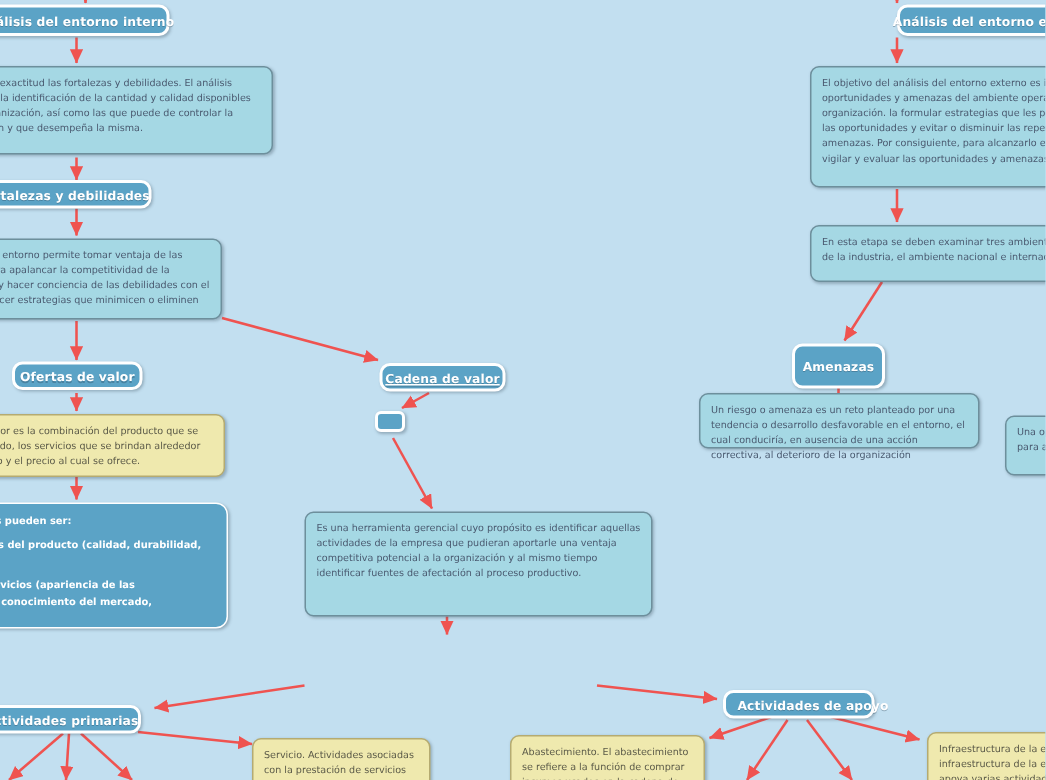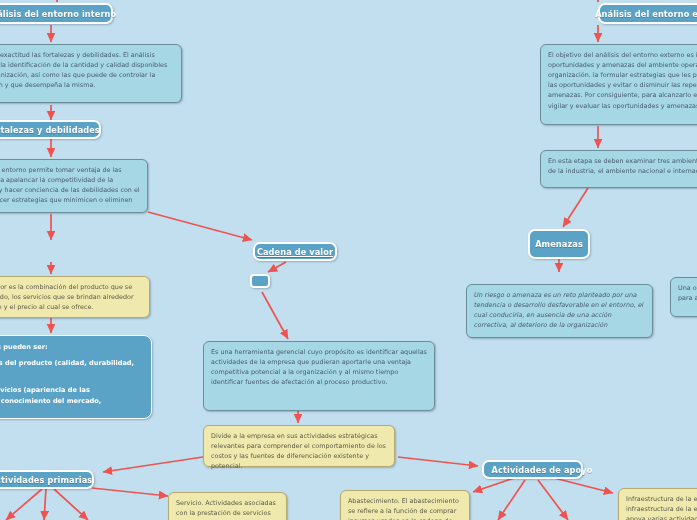--- a/index.html
+++ b/index.html
@@ -149,20 +149,23 @@
   </div>
 
   <div class="node title" style="left:-16px; top:120px; width:117px; height:19px;">
     <span>Fortalezas y debilidades</span>
   </div>
 
   <div class="node para-blue" style="left:-52px; top:159px; width:200px; height:54px;">
     <p>El análisis del entorno permite tomar ventaja de las fortalezas para apalancar la competitividad de la organización y hacer conciencia de las debilidades con el fin de establecer estrategias que minimicen o eliminen su impacto.</p>
   </div>
 
+  <div class="node title" style="left:8px; top:241px; width:87px; height:19px;">
+    <span>Ofertas de valor</span>
+  </div>
 
   <div class="node para-yellow" style="left:-58px; top:276px; width:208px; height:42px;">
     <p>La oferta de valor es la combinación del producto que se ofrece al mercado, los servicios que se brindan alrededor de ese producto y el precio al cual se ofrece.</p>
   </div>
 
   <div class="node bold-blue" style="left:-62px; top:335px; width:214px; height:84px;">
     <p>Estas ventajas pueden ser:</p>
     <p>Características del producto (calidad, durabilidad, ETC)</p>
     <p>Calidad de servicios (apariencia de las instalaciones, conocimiento del mercado,</p>
   </div>
@@ -170,41 +173,38 @@
   <div class="node title" style="left:253px; top:242px; width:84px; height:19px;text-decoration:underline;">
     <span>Cadena de valor</span>
   </div>
 
   <div class="node stub" style="left:250px; top:274px; width:20px; height:14px;"></div>
 
   <div class="node para-blue" style="left:203px; top:341px; width:232px; height:70px;">
     <p>Es una herramienta gerencial cuyo propósito es identificar aquellas actividades de la empresa que pudieran aportarle una ventaja competitiva potencial a la organización y al mismo tiempo identificar fuentes de afectación al proceso productivo.</p>
   </div>
 
-  <div class="node para-yellow" style="left:203px; top:425px; width:192px; height:42px;">
-    <p>Divide a la empresa en sus actividades estratégicas relevantes para comprender el comportamiento de los costos y las fuentes de diferenciación existente y potencial.</p>
-  </div>
 
   <div class="node title" style="left:598px; top:3px; width:128px; height:21px;">
     <span>Análisis del entorno externo</span>
   </div>
 
   <div class="node para-blue" style="left:540px; top:44px; width:230px; height:81px;">
     <p>El objetivo del análisis del entorno externo es identificar las oportunidades y amenazas del ambiente operativo de la organización. la formular estrategias que les permitan aprovechar las oportunidades y evitar o disminuir las repercusiones de amenazas. Por consiguiente, para alcanzarlo es esencial detectar, vigilar y evaluar las oportunidades y amenazas.</p>
   </div>
 
   <div class="node para-blue" style="left:540px; top:150px; width:230px; height:38px;">
     <p>En esta etapa se deben examinar tres ambientes: el inmediato, o de la industria, el ambiente nacional e internacional</p>
   </div>
 
   <div class="node title" style="left:528px; top:229px; width:62px; height:30px;">
     <span>Amenazas</span>
   </div>
 
-  <div class="node para-blue" style="left:466px; top:284px; width:187px; height:54px;font-style:italic;">
+  <div class="node para-blue" style="left:466px; top:262px; width:187px; height:37px;">
     <p>Un riesgo o amenaza es un reto planteado por una tendencia o desarrollo desfavorable en el entorno, el cual conduciría, en ausencia de una acción correctiva, al deterioro de la organización</p>
   </div>
 
   <div class="node para-blue" style="left:670px; top:277px; width:110px; height:40px;">
     <p>Una oportunidad necesaria para alcanzar</p>
   </div>
 
   <div class="node title" style="left:-12px; top:470px; width:106px; height:19px;">
     <span>Actividades primarias</span>
   </div>

